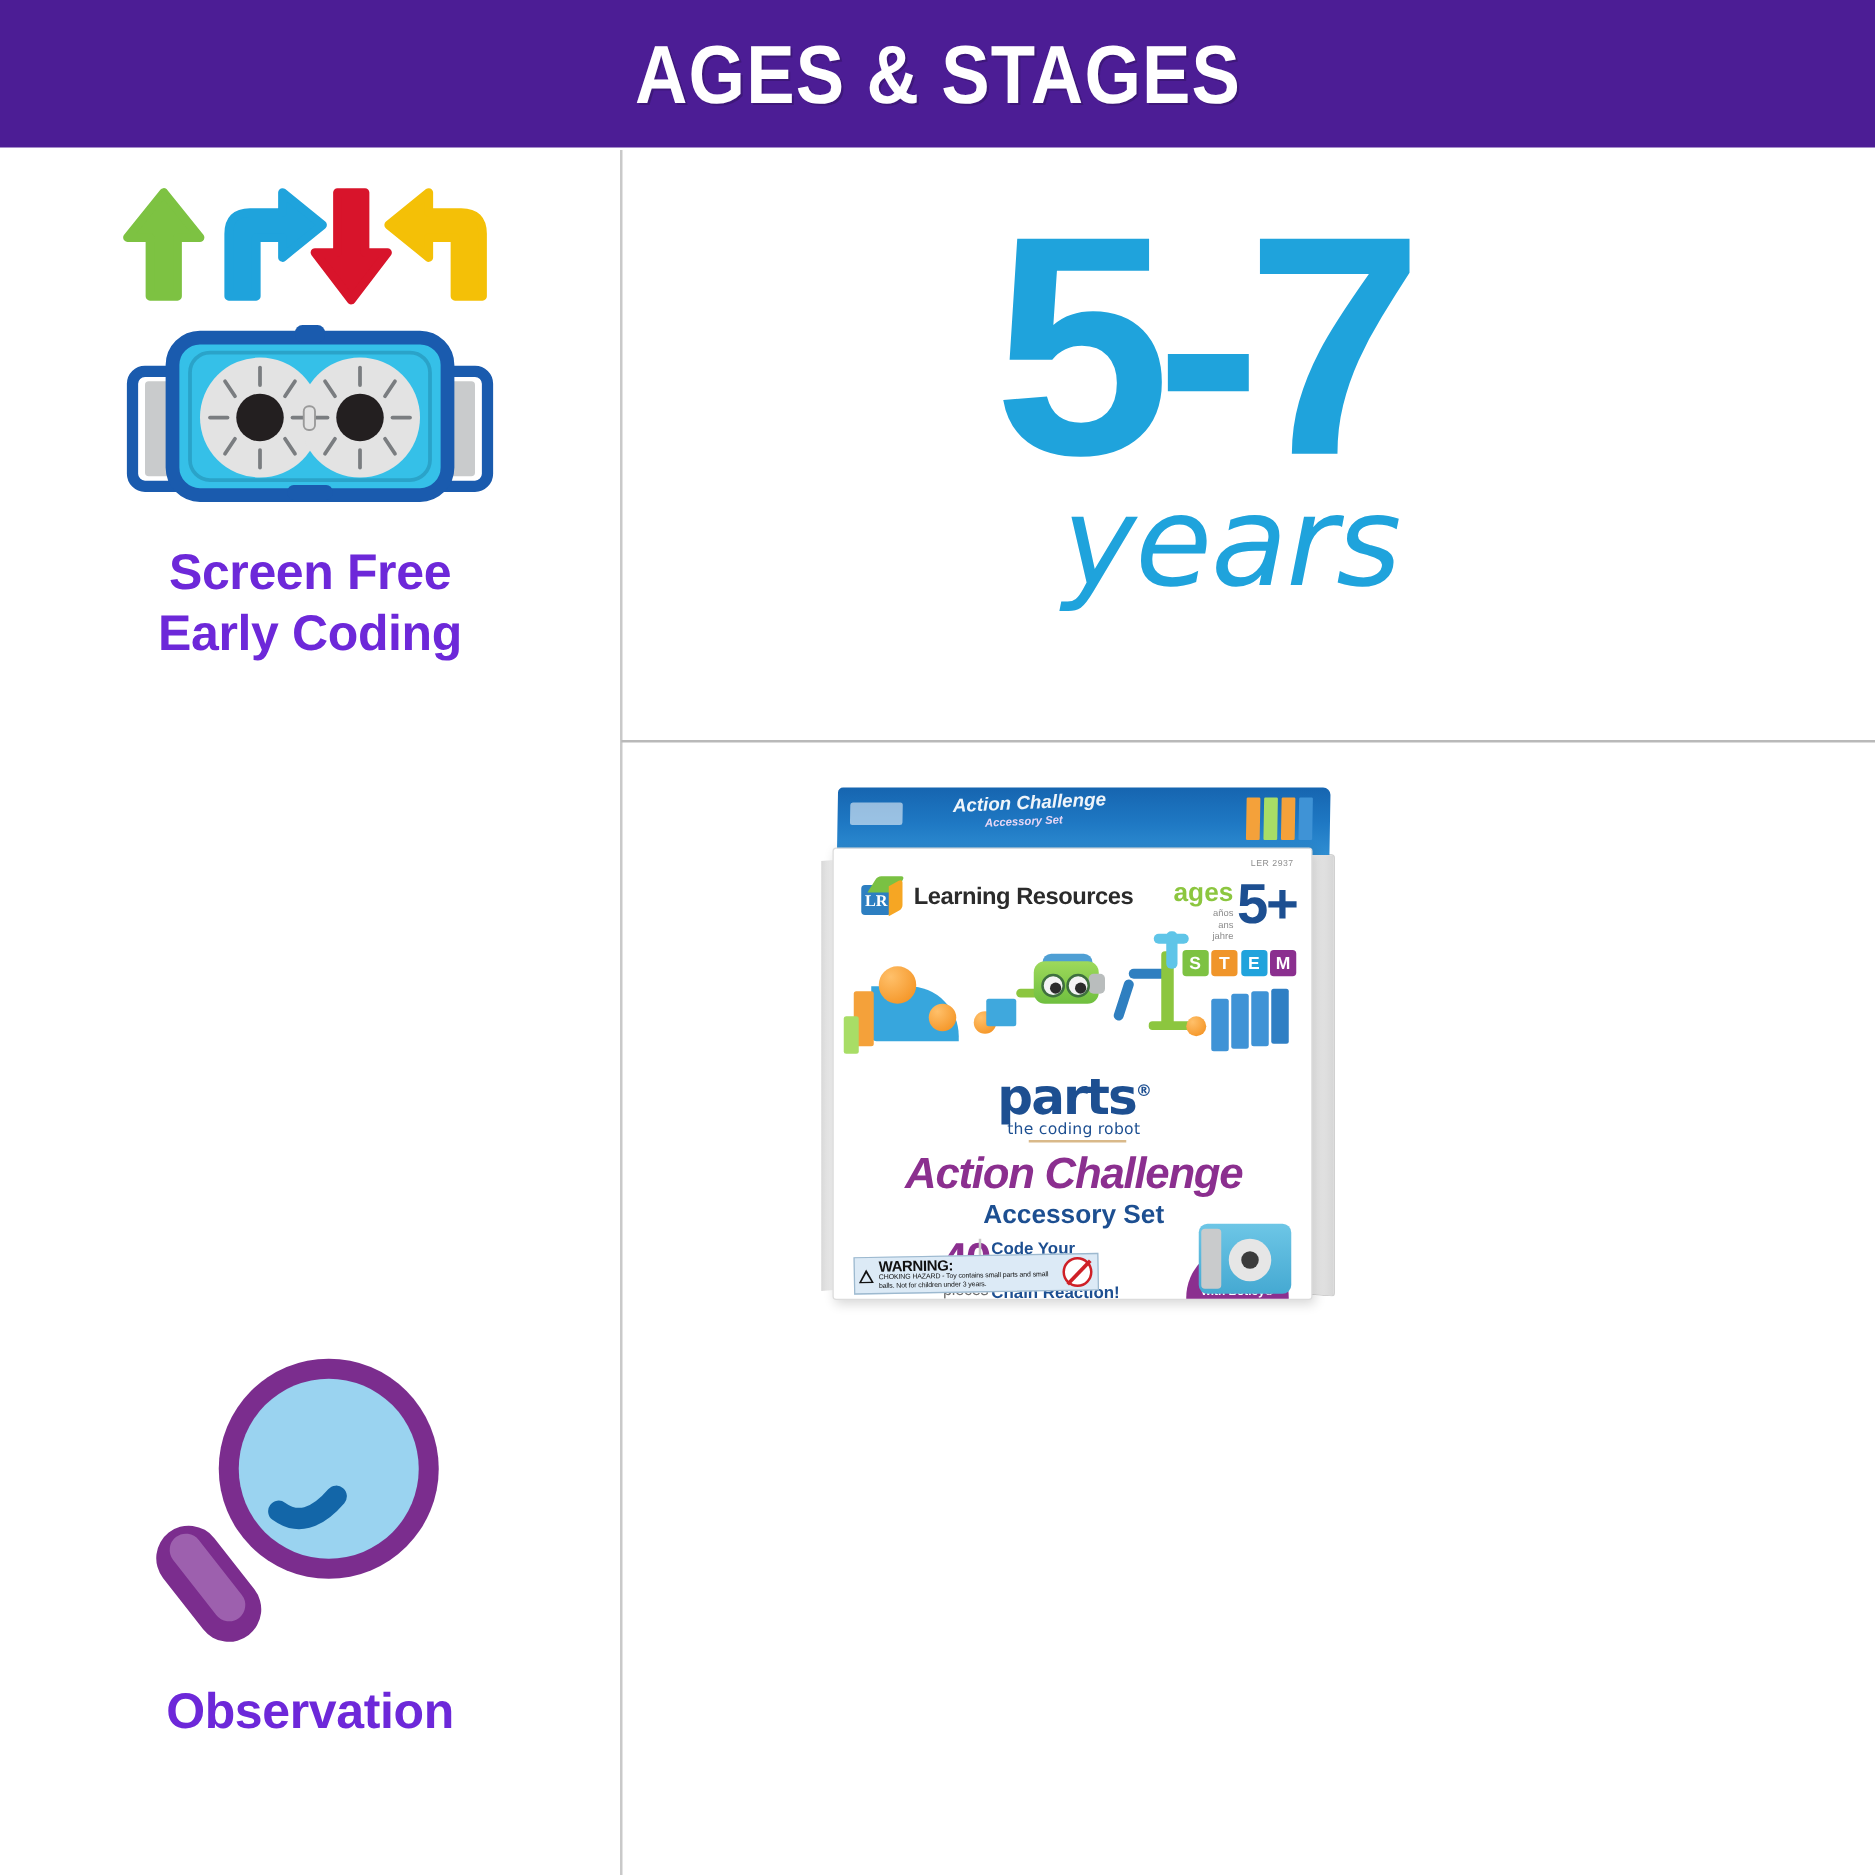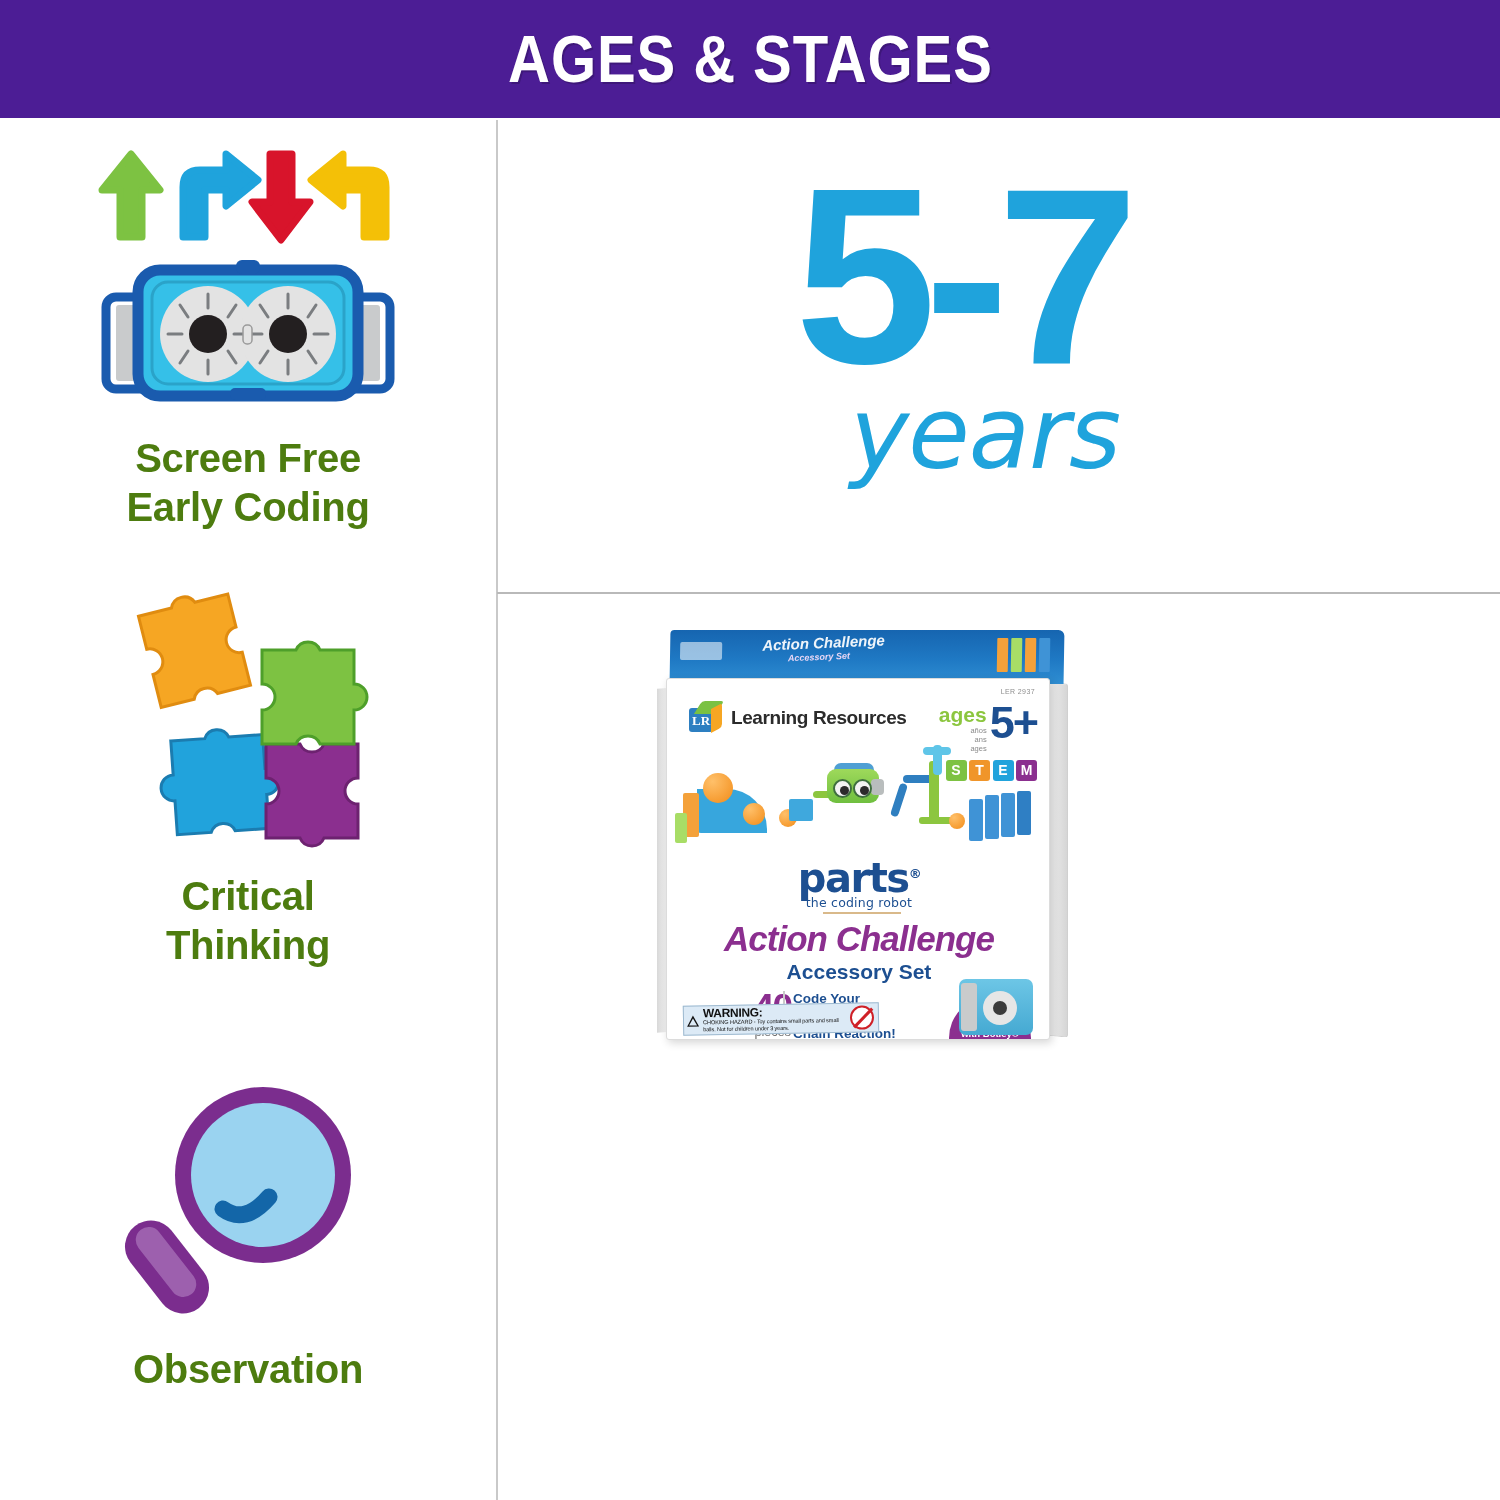--- a/index.html
+++ b/index.html
@@ -47,21 +47,21 @@
     position: absolute; left: 0; width: 496px;
     display: flex; flex-direction: column; align-items: center;
   }
   .feature-1 { top: 22px; }
   .feature-2 { top: 470px; }
   .feature-3 { top: 943px; align-items: center; }
   .feature-icon { position: relative; }
   .feature-label {
     margin-top: 22px;
     text-align: center;
-    color: #4d7c0f;
+    color: #6d28d9;
     font-family: "Liberation Sans", sans-serif;
     font-weight: bold;
     font-size: 40px;
     line-height: 1.22;
     letter-spacing: -0.3px;
     white-space: pre-line;
   }
 
   
   .age-panel {
@@ -300,40 +300,20 @@
             <circle cx="110" cy="192" r="19" fill="#231F20"></circle>
             <circle cx="190" cy="192" r="19" fill="#231F20"></circle>
             <rect x="145" y="183" width="9" height="19" rx="4" fill="#E3E3E3" stroke="#9A9A9A" stroke-width="1.5"></rect>
           </g>
         </svg>
       </div>
       <div class="feature-label">Screen Free
 Early Coding</div>
     </div>
 
-    <div class="feature feature-2">
-      <div class="feature-icon" style="width:280px;height:260px;">
-        <svg viewBox="0 0 280 260" width="280" height="260">
-          <g transform="translate(48,140)">
-            <path d="M14 12 h34 a0 0 0 0 1 0 0 a13 13 0 0 1 24 0 h34 v34 a13 13 0 0 1 0 26 v34 h-34 a13 13 0 0 0 -24 0 h-34 v-34 a13 13 0 0 1 0 -26 z" fill="#21A3DC" stroke="#1B7CB0" stroke-width="3" transform="rotate(-4)"></path>
-          </g>
-          <g transform="translate(144,142)">
-            <path d="M14 12 h34 a13 13 0 0 0 24 0 h34 v34 a13 13 0 0 0 0 26 v34 h-34 a13 13 0 0 1 -24 0 h-34 v-34 a13 13 0 0 0 0 -26 z" fill="#8B2F8F" stroke="#6D2270" stroke-width="3"></path>
-          </g>
-          <g transform="translate(140,48)">
-            <path d="M14 12 h34 a13 13 0 0 1 24 0 h34 v34 a13 13 0 0 1 0 26 v34 h-34 a13 13 0 0 0 -24 0 h-34 v-34 a13 13 0 0 0 0 -26 z" fill="#7DC242" stroke="#4E9F2A" stroke-width="3"></path>
-          </g>
-          <g transform="translate(14,18) rotate(-14)">
-            <path d="M14 12 h34 a13 13 0 0 1 24 0 h34 v34 a13 13 0 0 0 0 26 v34 h-34 a13 13 0 0 0 -24 0 h-34 v-34 a13 13 0 0 0 0 -26 z" fill="#F6A623" stroke="#E08C10" stroke-width="3"></path>
-          </g>
-        </svg>
-      </div>
-      <div class="feature-label">Critical
-Thinking</div>
-    </div>
 
     <div class="feature feature-3">
       <div class="feature-icon" style="width:250px;height:260px;">
         <svg viewBox="0 0 250 260" width="250" height="260">
           <g>
             <rect x="18" y="152" width="52" height="104" rx="26" fill="#7B2D8E" transform="rotate(-38 44 204)"></rect>
             <rect x="30" y="158" width="26" height="82" rx="13" fill="#9D60AE" transform="rotate(-38 43 199)"></rect>
           </g>
           <circle cx="140" cy="112" r="88" fill="#7B2D8E"></circle>
           <circle cx="140" cy="112" r="72" fill="#9AD3F0"></circle>
@@ -441,21 +421,21 @@
           </div>
           <div class="lr-name">Learning Resources</div>
         </div>
 
         <div class="ages-block">
           <div class="ages-row">
             <div>
               <div class="ages-w">ages</div>
               <div class="ages-sub" style="white-space:pre-line;">años
 ans
-ages</div>
+jahre</div>
             </div>
             <div class="ages-num">5+</div>
           </div>
           <div class="stem-row">
             <b style="background:#7DC242">S</b>
             <b style="background:#F0952A">T</b>
             <b style="background:#21A3DC">E</b>
             <b style="background:#8B2F8F">M</b>
           </div>
         </div>

